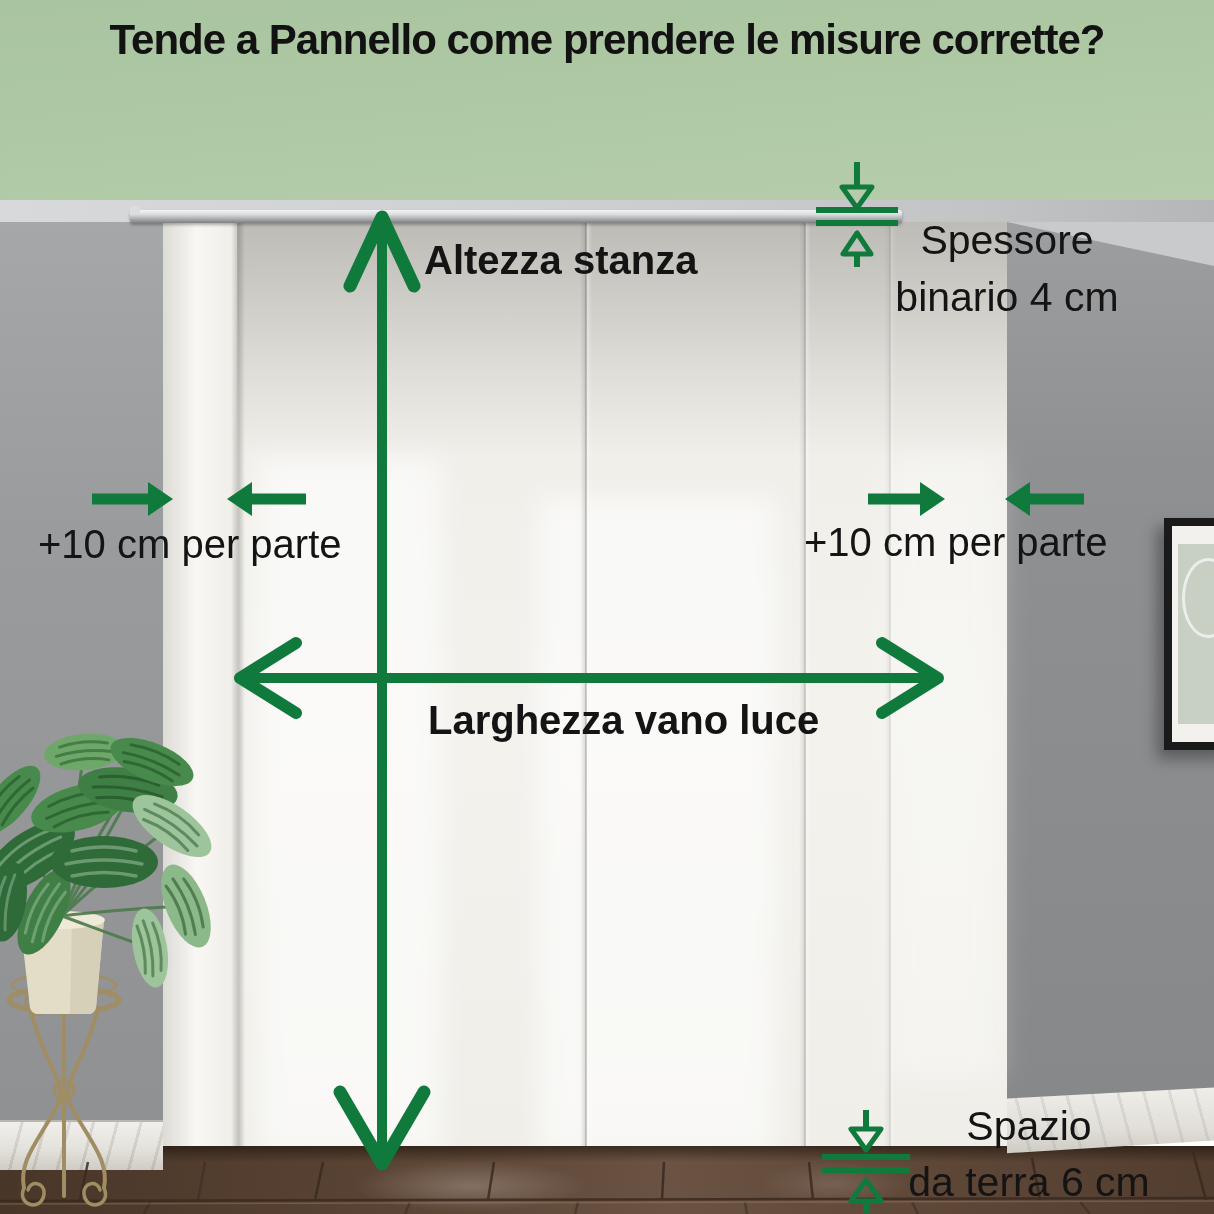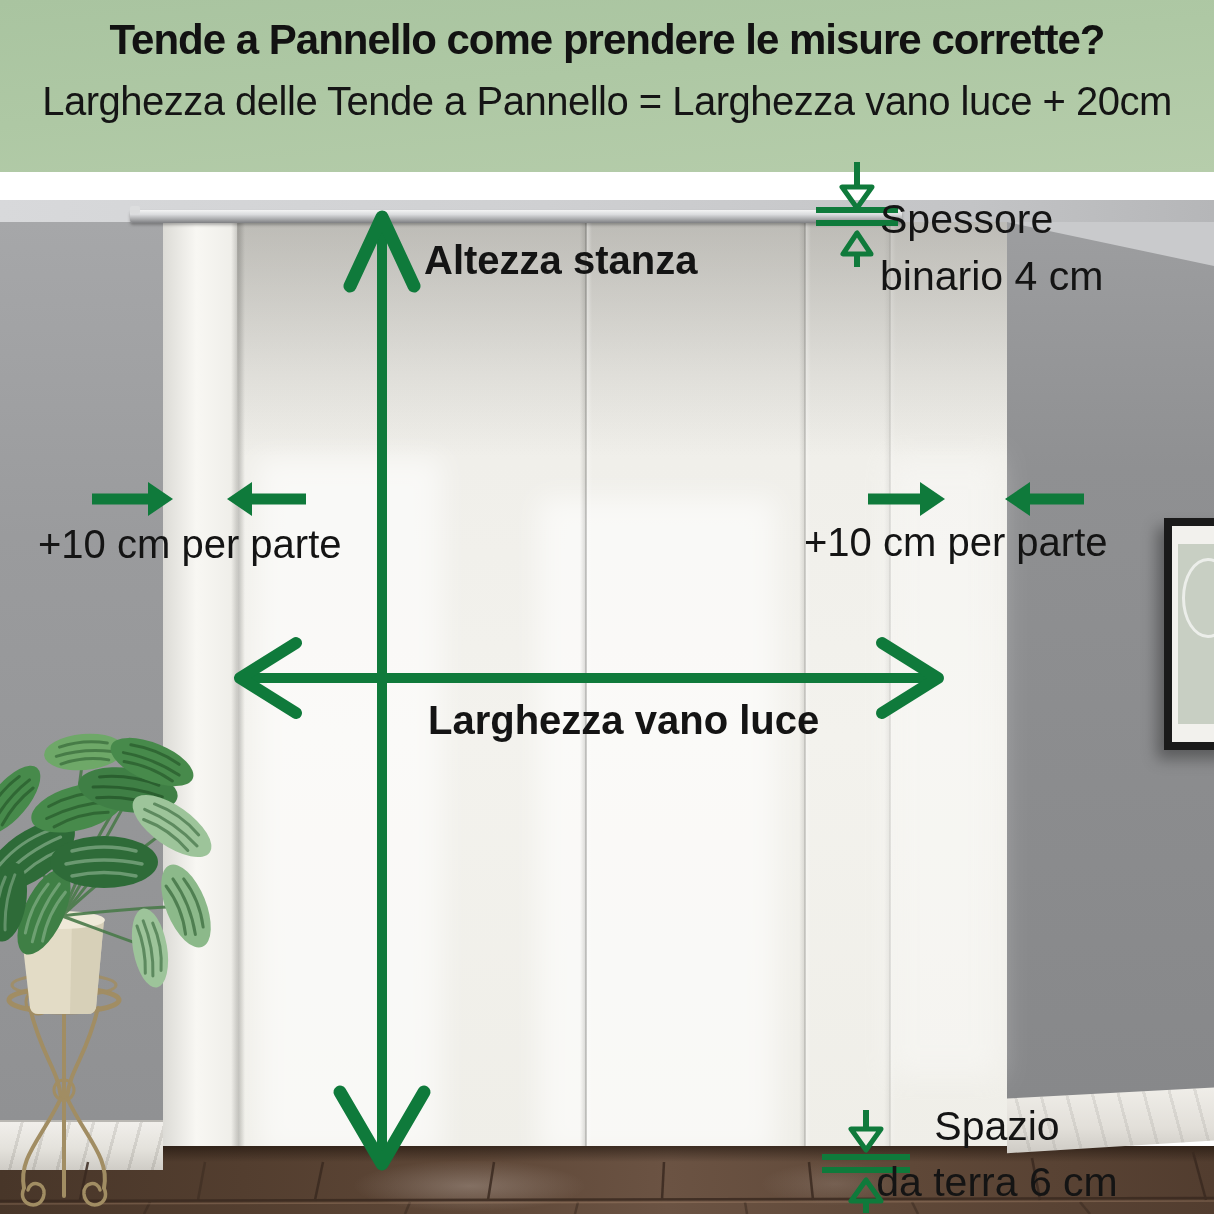--- a/index.html
+++ b/index.html
@@ -3,21 +3,21 @@
 <meta charset="utf-8">
 <style>
   html,body{margin:0;padding:0;background:#ffffff;}
   .stage{
     position:relative;width:1214px;height:1214px;overflow:hidden;
     font-family:"Liberation Sans",sans-serif;background:#fff;
   }
   .abs{position:absolute;}
   
   .header{
-    left:0;top:0;width:1214px;height:172px;
+    left:0;top:0;width:1214px;height:200px;
     background:linear-gradient(175deg,#a9c4a0 0%,#aec8a4 45%,#b6cdab 100%);
     text-align:center;color:#141414;
   }
   .header h1{
     margin:16px 10px 12px 10px;font-size:42px;font-weight:700;letter-spacing:-1px;color:#121212;
   }
   .header .formula{
     margin:0;font-size:40px;font-weight:400;line-height:51px;color:#151515;letter-spacing:-0.5px;
   }
   
@@ -81,31 +81,30 @@
     border-radius:50%;}
   
   .svglayer{left:0;top:0;width:1214px;height:1214px;pointer-events:none;}
   
   .label{position:absolute;color:#141414;white-space:nowrap;}
   .lbl-bold{font-weight:700;}
   .lbl-altezza{left:424px;top:238px;font-size:40px;}
   .lbl-larghezza{left:428px;top:698px;font-size:40px;}
   .lbl-plus-left{left:38px;top:522px;font-size:40px;}
   .lbl-plus-right{left:804px;top:520px;font-size:40px;}
-  .lbl-spessore{left:880px;top:191px;width:254px;font-size:41px;line-height:57px;}
-  .lbl-spazio{left:868px;top:1098px;width:258px;text-align:center;font-size:41px;line-height:56px;}
+  .lbl-spessore{left:880px;top:212px;width:254px;text-align:center;font-size:41px;line-height:57px;}
+  .lbl-spazio{left:900px;top:1098px;width:258px;text-align:center;font-size:41px;line-height:56px;}
 </style>
 </head>
 <body>
 
 <div class="stage">
 
   <header class="abs header">
     <h1>Tende a Pannello come prendere le misure corrette?</h1>
-    <p class="formula">Larghezza delle Tende a Pannello = Larghezza vano luce + 20cm</p>
   </header>
 
   <div class="abs ceiling"></div>
   <div class="abs wall-left"></div>
   <div class="abs wall-right"></div>
   <div class="abs ceiling-corner"></div>
 
   <div class="abs curtains">
     <div class="abs glow glow1"></div>
     <div class="abs glow glow2"></div>

